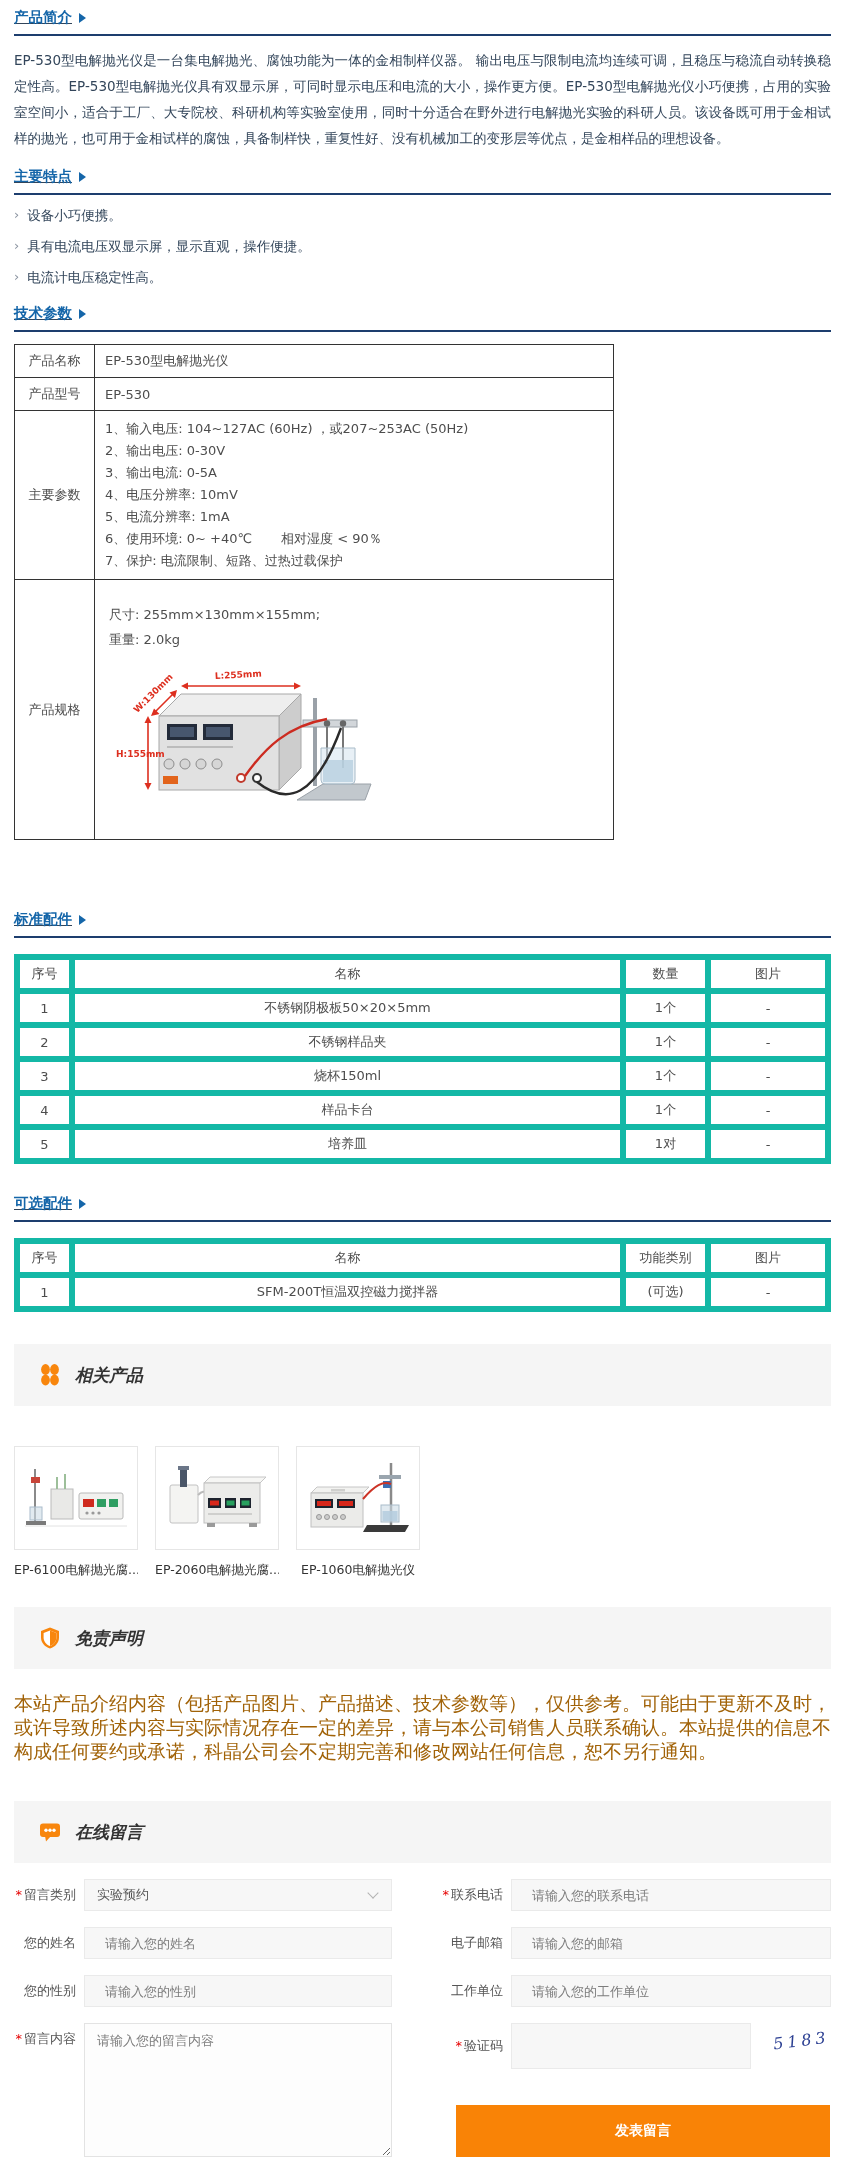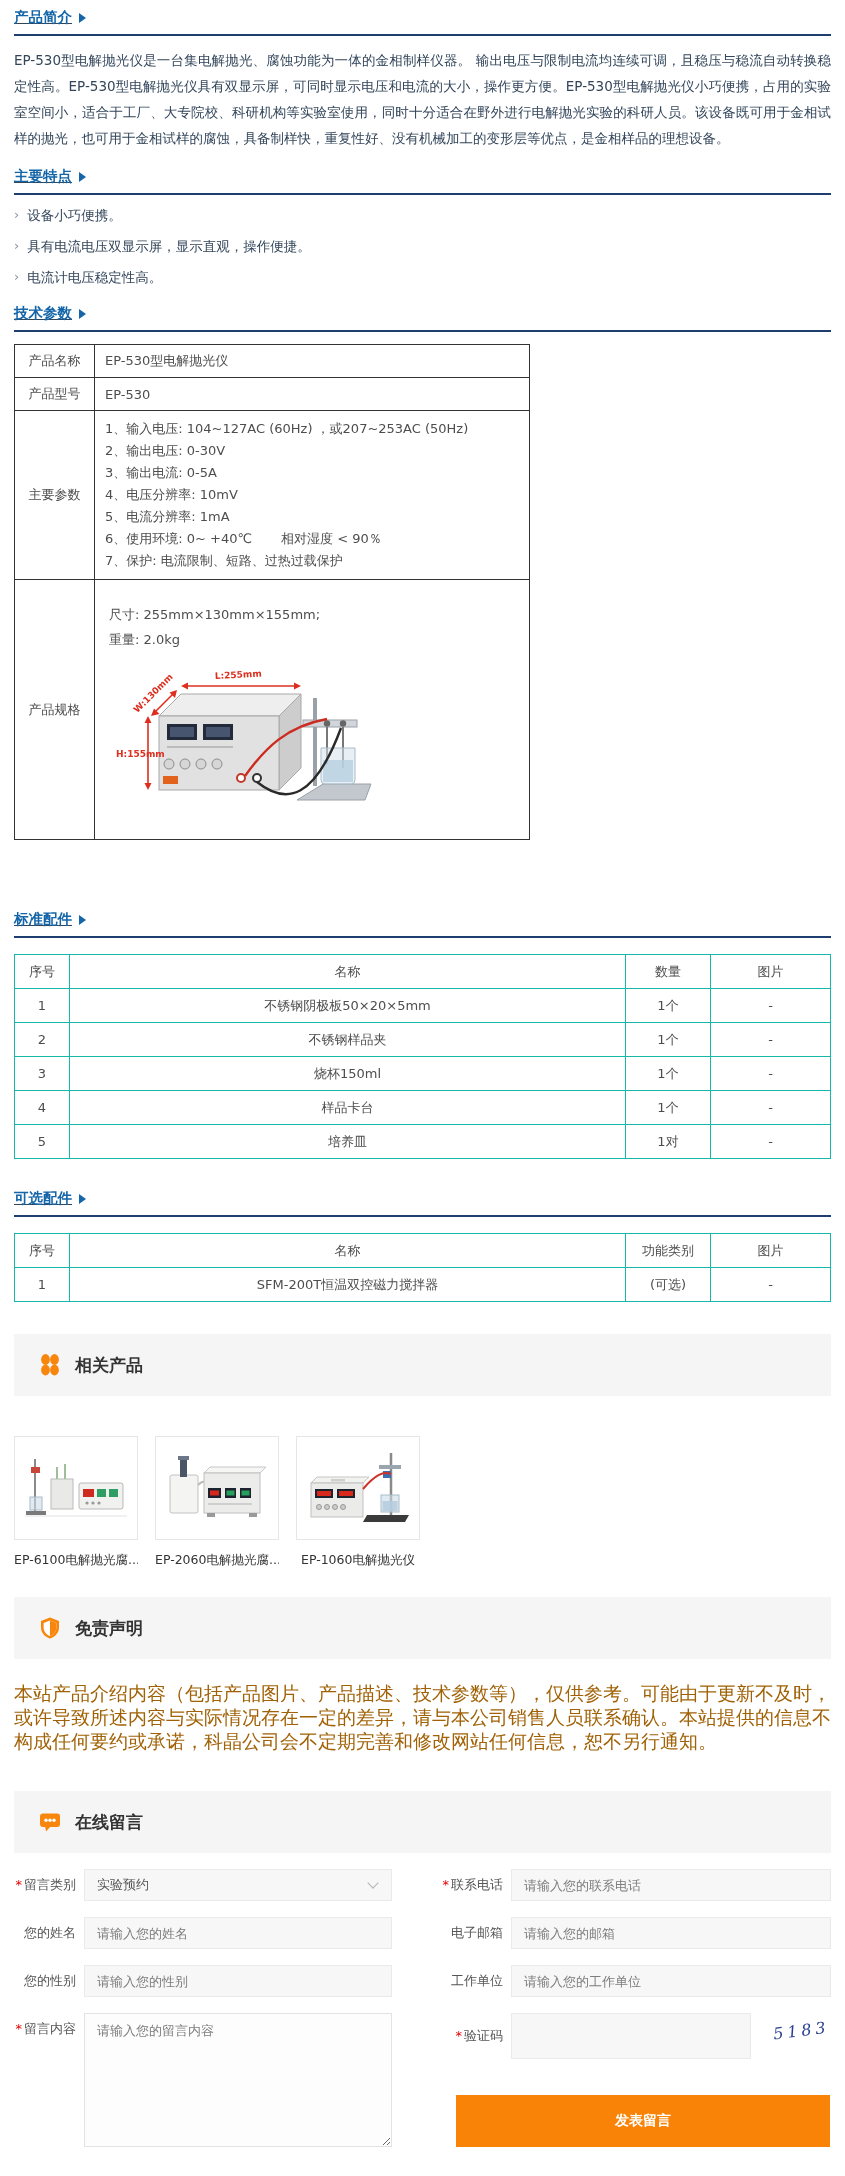--- a/index.html
+++ b/index.html
@@ -19,53 +19,53 @@
     margin-left:7px; margin-top:1px; }
   .sec-rule { border-bottom:2px solid #1d3e6e; margin-top:7px; }
 
   .pad-top { padding-top:8px; }
   .intro-text { margin:11px 0 0; font-size:13.5px; line-height:26px; text-align:justify; }
 
   .feature { display:flex; margin-top:9px; font-size:13.5px; line-height:22px; }
   .feature .bullet { color:#8a93a0; margin-right:8px; font-size:13px; } .mt16 { margin-top:16px; } .mt30 { margin-top:30px; } .mt70 { margin-top:70px; }
 
   table { border-collapse:collapse; }
-  table.tech { margin-top:12px; width:516px; font-size:13px; color:#4d4d4d; }
+  table.tech { margin-top:12px; width:600px; font-size:13px; color:#4d4d4d; }
   table.tech td { border:1px solid #333; padding:7px 10px; vertical-align:middle; }
   table.tech td.lbl { width:80px; text-align:center; padding:7px 4px; }
   .param-line { line-height:22px; white-space:pre-wrap; }
   .spec-cell { padding:22px 10px 14px 14px !important; }
   .spec-line { line-height:25px; }
 
   table.acc { margin-top:16px; width:817px; table-layout:fixed; font-size:13px; color:#4d4d4d; text-align:center; }
-  table.acc th, table.acc td { border:1px solid #14b8a6; height:34px; font-weight:400; padding:2px 0;margin-top:20px; }
+  table.acc th, table.acc td { border:6px solid #14b8a6; height:34px; font-weight:400; padding:2px 0;margin-top:20px; }
 
   .banner { background:#f5f5f5; height:62px; display:flex; align-items:center; padding-left:24px; }
-  .banner-title { font-size:17px; font-weight:700; color:#333; margin-left:13px; }
+  .banner-title { font-size:17px; font-weight:700; color:#333; margin-left:13px;font-style:italic; }
 
   .cards { display:flex; margin-top:40px; }
   .card { width:124px; margin-right:17px; cursor:pointer; }
   .card-img { height:104px; border:1px solid #e6e6e6; background:#fff;
     display:flex; align-items:center; justify-content:center; }
   .card-name { margin-top:12px; font-size:12.5px; color:#333; text-align:center;
     white-space:nowrap; overflow:hidden; }
 
   .disc-text { margin-top:22px; font-size:19px; line-height:24px; color:#a16207; text-align:justify; }
 
   
   .form { margin-top:14px; }
   .form-row { display:flex; margin-top:16px; }
   .fcell { display:flex; align-items:flex-start; }
   .fcell-left { width:378px; }
   .fcell-right { width:390px; margin-left:49px; }
   .flabel { flex:0 0 70px; text-align:right; font-size:13px; color:#555;
     line-height:32px; padding-right:8px; white-space:nowrap; }
   .flabel .req { color:#e60000; margin-right:2px; font-size:13px; }
   .f-input { flex:1; height:32px; background:#f7f7f7; border:1px solid #eaeaea;
-    font-size:13px; color:#555; padding:0 12px; outline:none;
+    font-size:13px; color:#555; padding:0 20px; outline:none;
     font-family:"DejaVu Sans","Liberation Sans",sans-serif; }
   .f-input::placeholder { color:#7d7d7d; opacity:1; }
   .f-select { flex:1; height:32px; background:#f7f7f7; border:1px solid #eaeaea;
     display:flex; align-items:center; justify-content:space-between;
     padding:0 14px 0 12px; font-size:13px; color:#555; cursor:pointer; }
   .chev { width:8px; height:8px; border-right:1.5px solid #b3b3b3; border-bottom:1.5px solid #b3b3b3;
     transform:rotate(45deg); margin-top:-4px; }
   .f-textarea { flex:1; height:134px; background:#fdfdfd; border:1px solid #e3e3e3;
     font-size:13px; color:#555; padding:8px 12px; outline:none; resize:vertical;
     font-family:"DejaVu Sans","Liberation Sans",sans-serif; }

